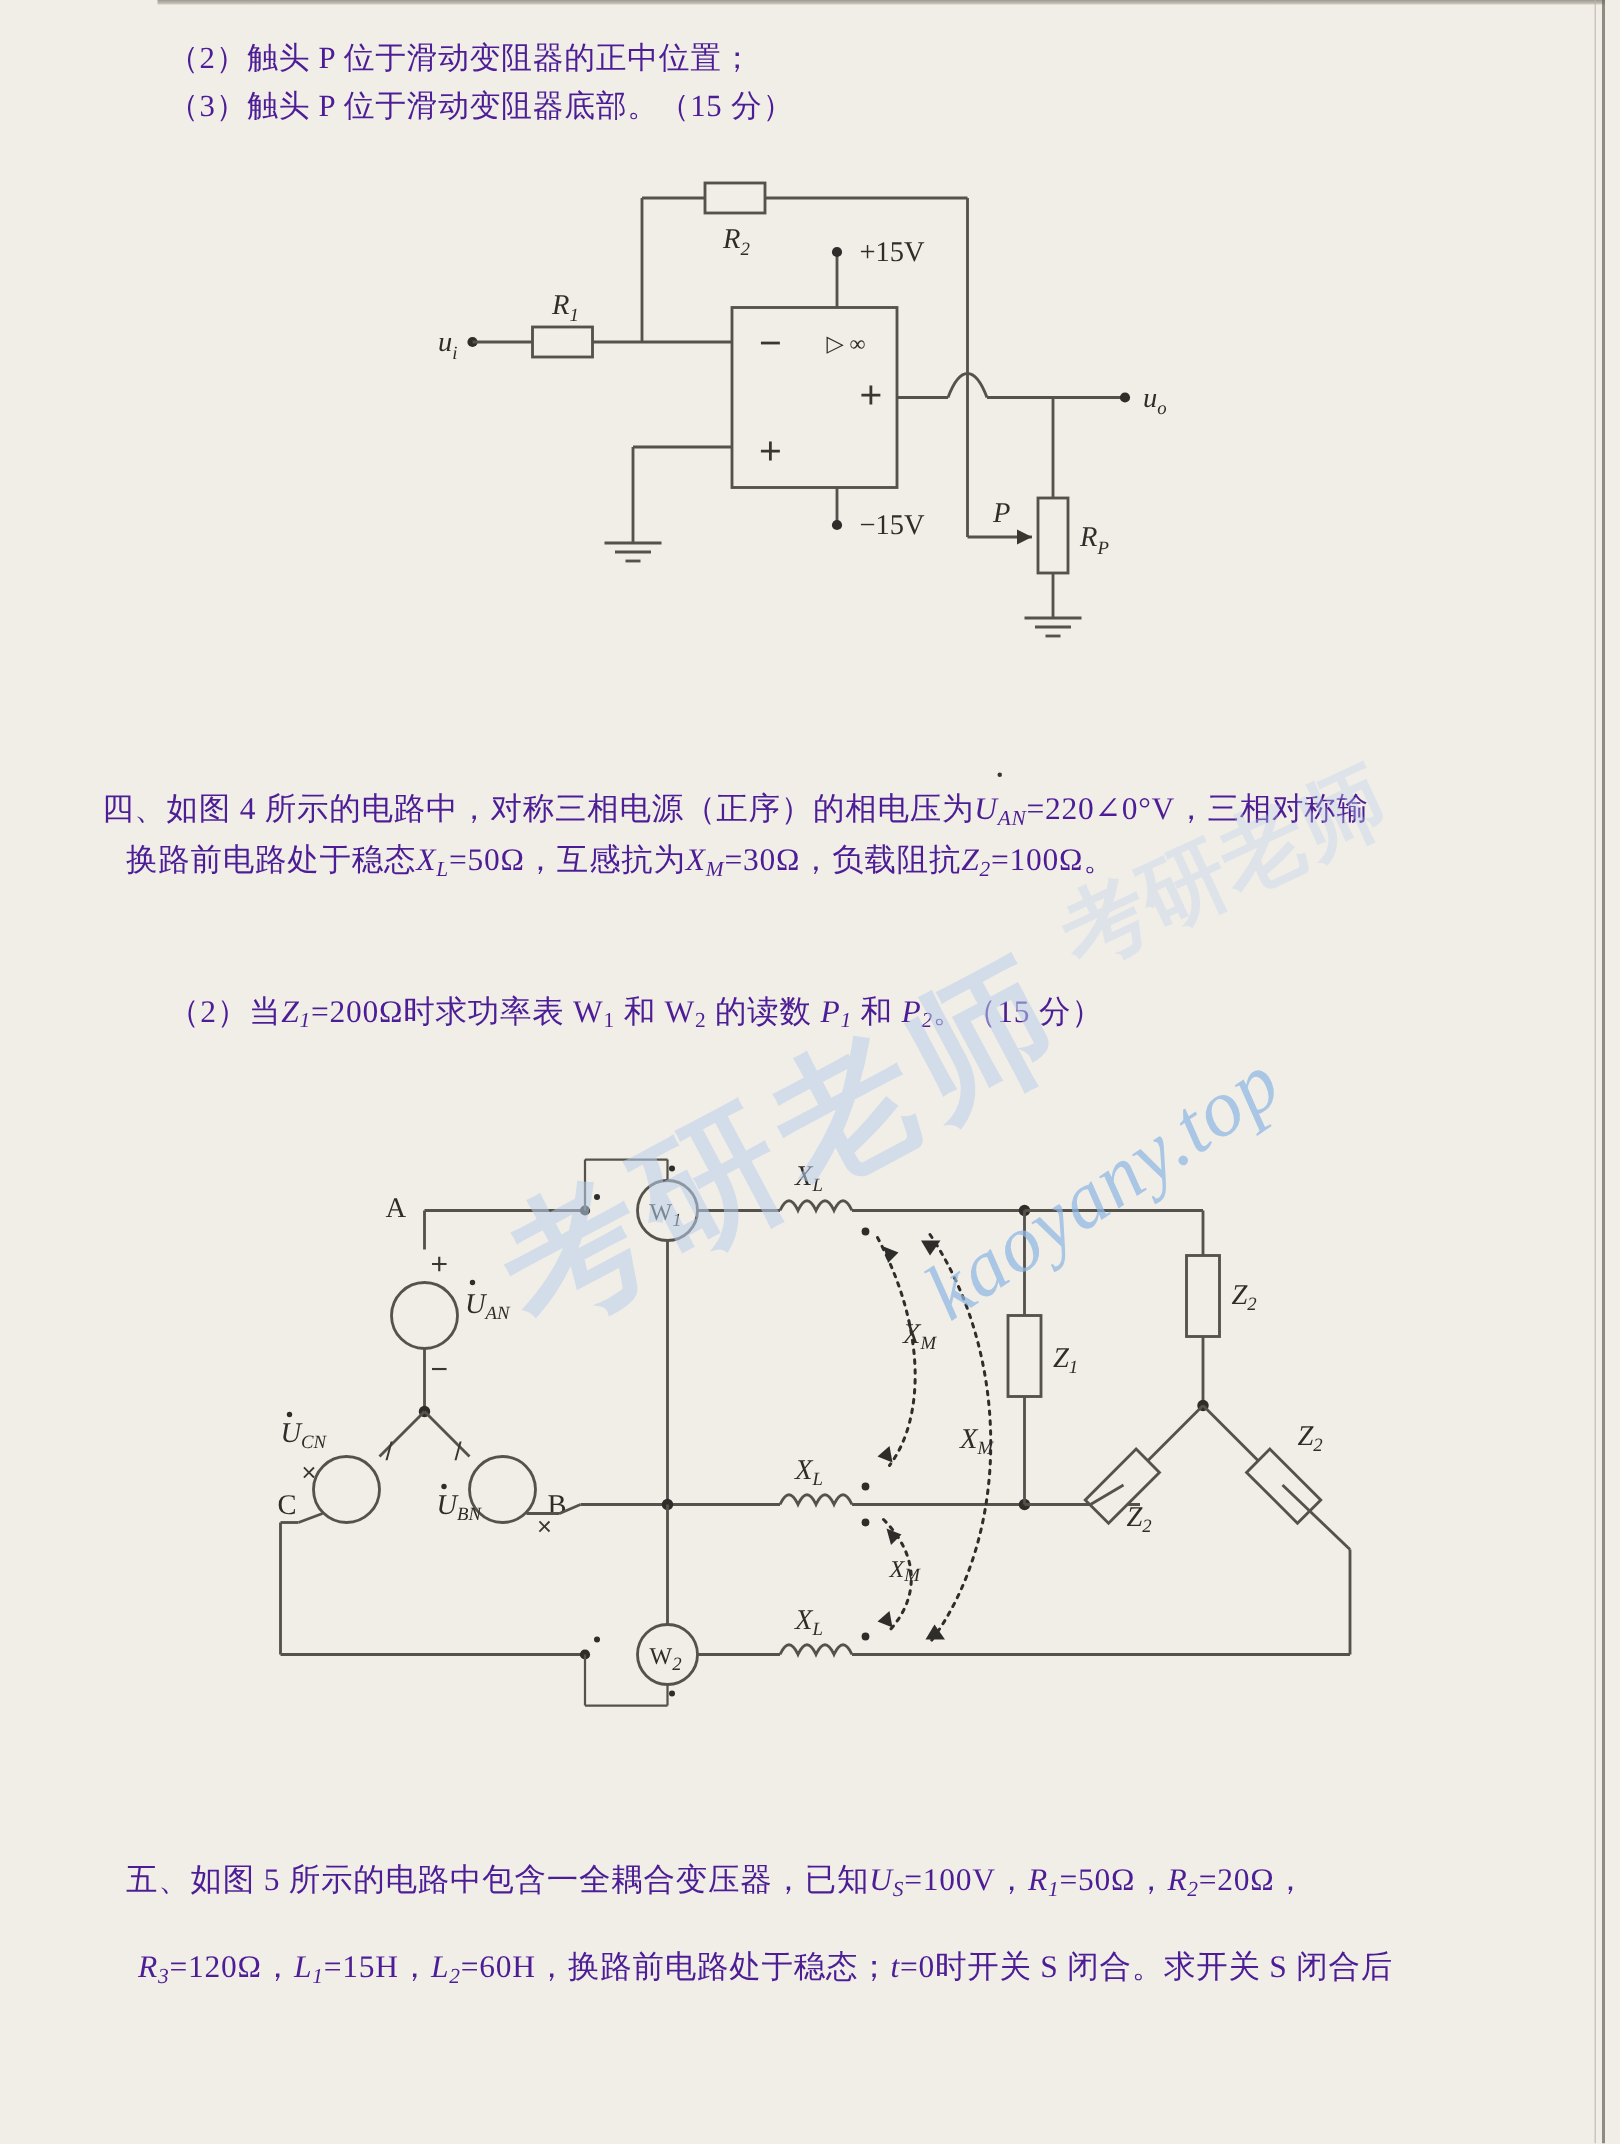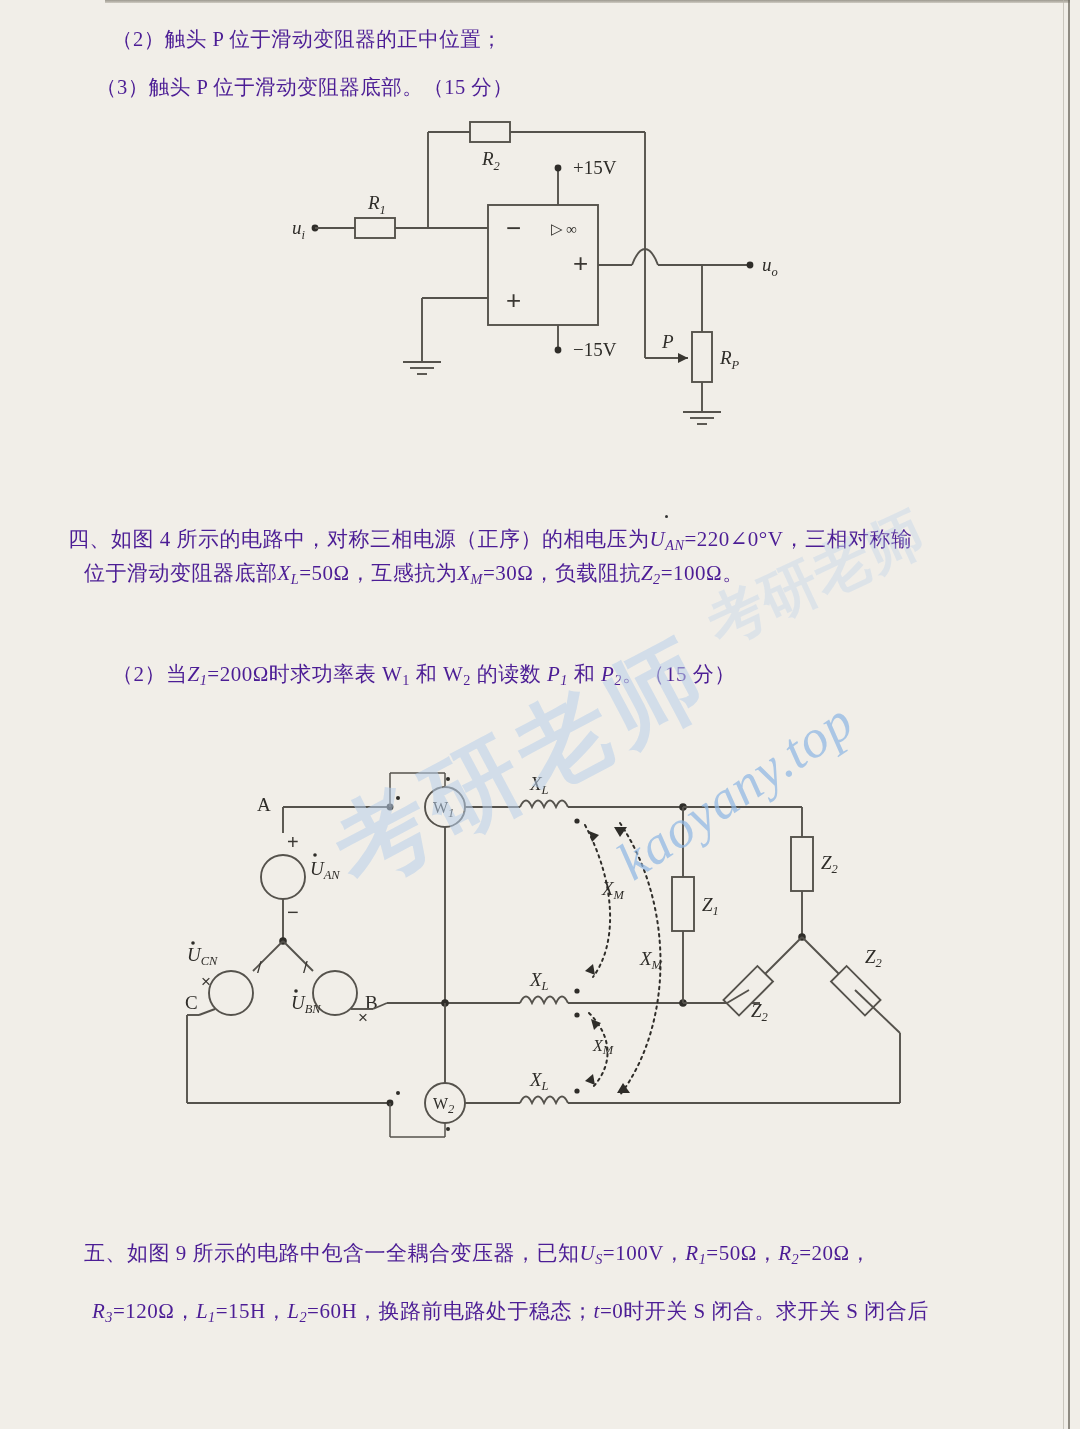--- a/index.html
+++ b/index.html
@@ -95,21 +95,21 @@
 </head>
 <body>
 
 <div class="page">
 
   <div class="edge-top"></div>
   <div class="edge-right"></div>
   <div class="edge-right2"></div>
 
   <div class="txt" style="left:112px;top:24px;">（2）触头 P 位于滑动变阻器的正中位置；</div>
-  <div class="txt" style="left:96px;top:56px;margin-top:16px;">（3）触头 P 位于滑动变阻器底部。（15 分）</div>
+  <div class="txt" style="left:112px;top:56px;">（3）触头 P 位于滑动变阻器底部。（15 分）</div>
 
   <svg class="circuit" style="left:270px;top:110px;" width="540" height="320" viewBox="0 0 540 320">
 
     <circle class="node" cx="45" cy="118" r="3.4"></circle>
     <line class="wire" x1="45" y1="118" x2="85" y2="118"></line>
 
     <rect class="box" x="85" y="108" width="40" height="20"></rect>
     <line class="wire" x1="125" y1="118" x2="218" y2="118"></line>
 
     <circle class="node" cx="158" cy="118" r="0.1"></circle>
@@ -175,21 +175,21 @@
     <text class="lbl" x="450" y="254">
       <tspan>R</tspan><tspan class="lbl-sub" dy="5">P</tspan>
     </text>
   </svg>
 
   <div class="txt q-head" style="left:68px;top:500px;margin-top:24px;">
     <span>四、如图 4 所示的电路中，对称三相电源（正序）的相电压为</span><span class="it dotover"><span>U</span><sub>AN</sub></span><span>=220∠0°V</span><span>，三相对称输</span>
   </div>
 
   <div class="txt q-head" style="left:84px;top:558px;">
-    <span>位于滑动变阻器底部</span><span class="it"><span>X</span><sub>L</sub></span><span>=50Ω</span><span>，互感抗为</span><span class="it"><span>X</span><sub>M</sub></span><span>=30Ω</span><span>，负载阻抗</span><span class="it"><span>Z</span><sub>2</sub></span><span>=100Ω</span><span>。</span>
+    <span>换路前电路处于稳态</span><span class="it"><span>X</span><sub>L</sub></span><span>=50Ω</span><span>，互感抗为</span><span class="it"><span>X</span><sub>M</sub></span><span>=30Ω</span><span>，负载阻抗</span><span class="it"><span>Z</span><sub>2</sub></span><span>=100Ω</span><span>。</span>
   </div>
 
 
   <div class="txt q-head" style="left:112px;top:659px;">
     <span>（2）当</span><span class="it"><span>Z</span><sub>1</sub></span><span>=200Ω</span><span>时求功率表 W</span><sub>1</sub><span> 和 W</span><sub>2</sub><span> 的读数 </span><span class="it"><span>P</span><sub>1</sub></span><span> 和 </span><span class="it"><span>P</span><sub>2</sub></span><span>。（15 分）</span>
   </div>
 
   <svg class="circuit" style="left:165px;top:765px;" width="760" height="390" viewBox="0 0 760 390">
 
     <text class="lbl-up" x="92" y="46">A</text>
@@ -343,21 +343,21 @@
     <line class="wire" x1="34" y1="250" x2="22" y2="250"></line>
     <text class="sym" x="92" y="208" style="font-size:17px;">/</text>
     <text class="sym" x="36" y="222" style="font-size:17px;">×</text>
     <text class="lbl" x="22" y="196">
       <tspan>U</tspan><tspan class="lbl-sub" dy="4">CN</tspan>
     </text>
     <circle class="node" cx="28" cy="178" r="1.8"></circle>
   </svg>
 
   <div class="txt q-head" style="left:84px;top:1238px;">
-    <span>五、如图 9 所示的电路中包含一全耦合变压器，已知</span><span class="it"><span>U</span><sub>S</sub></span><span>=100V</span><span>，</span><span class="it"><span>R</span><sub>1</sub></span><span>=50Ω</span><span>，</span><span class="it"><span>R</span><sub>2</sub></span><span>=20Ω</span><span>，</span>
+    <span>五、如图 5 所示的电路中包含一全耦合变压器，已知</span><span class="it"><span>U</span><sub>S</sub></span><span>=100V</span><span>，</span><span class="it"><span>R</span><sub>1</sub></span><span>=50Ω</span><span>，</span><span class="it"><span>R</span><sub>2</sub></span><span>=20Ω</span><span>，</span>
   </div>
 
   <div class="txt q-head" style="left:60px;top:1296px;margin-left:32px;">
     <span class="it"><span>R</span><sub>3</sub></span><span>=120Ω</span><span>，</span><span class="it"><span>L</span><sub>1</sub></span><span>=15H</span><span>，</span><span class="it"><span>L</span><sub>2</sub></span><span>=60H</span><span>，换路前电路处于稳态；</span><span class="it">t</span><span>=0</span><span>时开关 S 闭合。求开关 S 闭合后</span>
   </div>
 
 
   <div class="wm wm-cn" style="left:318px;top:700px;">考研老师</div>
   <div class="wm wm-url" style="left:600px;top:760px;">kaoyany.top</div>
   <div class="wm wm-small" style="left:700px;top:540px;opacity:.35;">考研老师</div>

